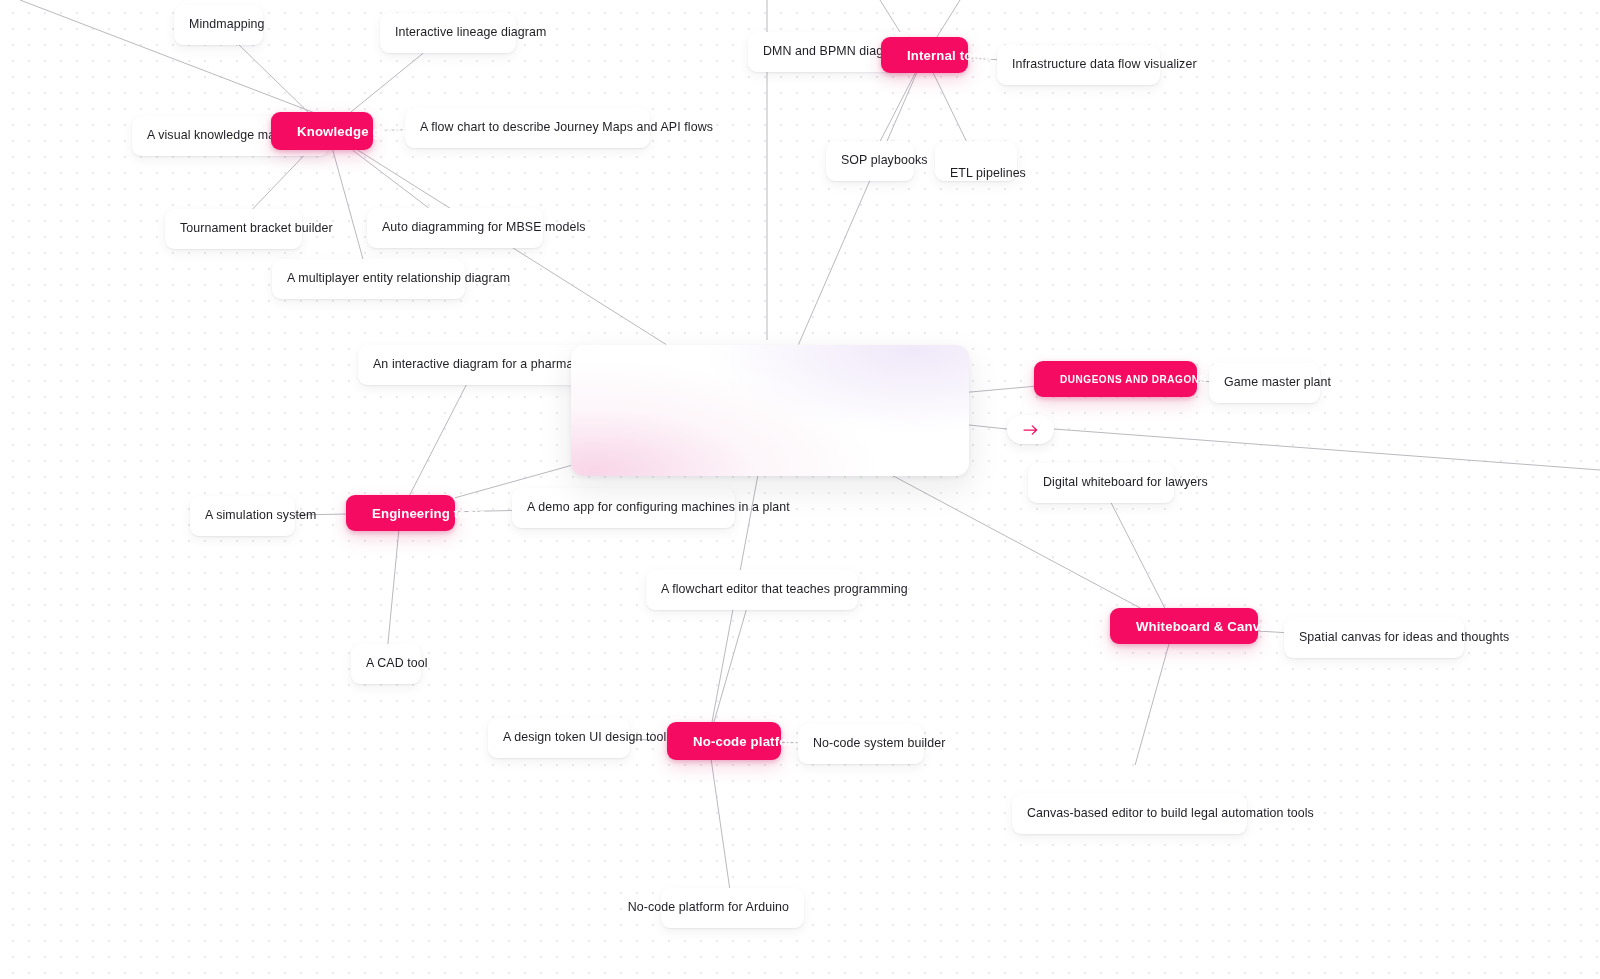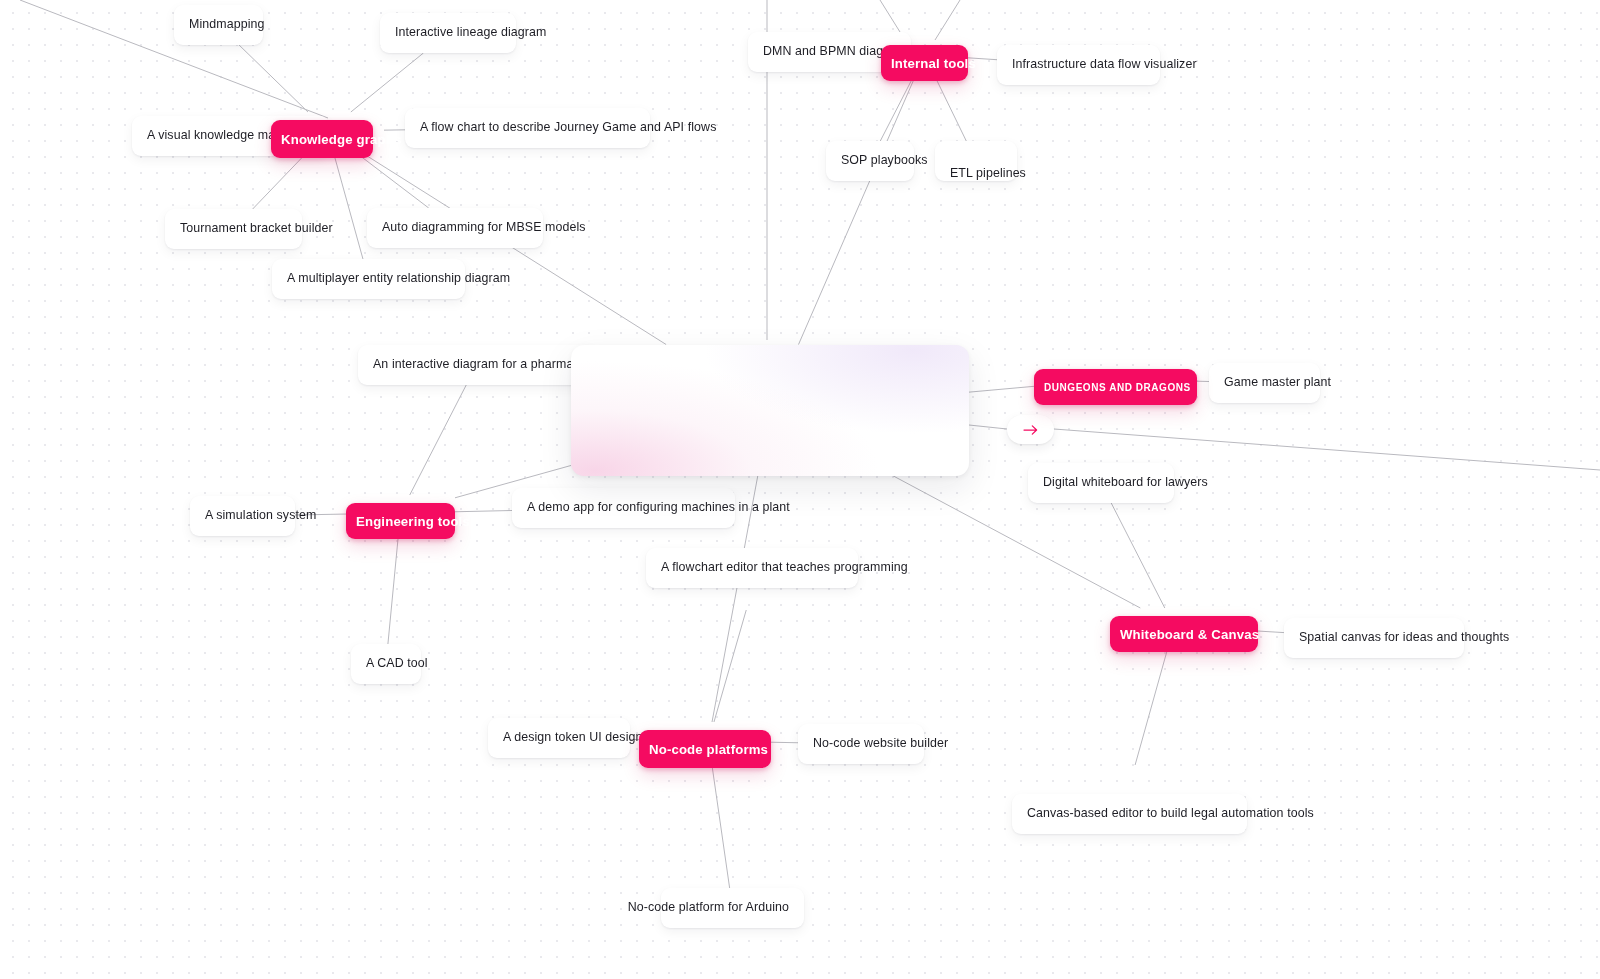--- a/index.html
+++ b/index.html
@@ -47,31 +47,30 @@
     letter-spacing: .1px;
     white-space: nowrap;
     box-shadow: 0 1px 2px rgba(22,22,40,.07),
                 0 4px 12px rgba(22,22,40,.055);
     z-index: 2;
   }
   
   .chip {
     background: #f50b61;
     border-radius: 9px;
-    padding: 0 10px;
+    padding: 0 26px;
     height: 38px;
     color: #ffffff;
     font-size: 13.2px;
     font-weight: 700;
     letter-spacing: .15px;
     white-space: nowrap;
     box-shadow: 0 2px 5px rgba(200,8,78,.26),
                 0 7px 18px rgba(200,8,78,.16);
     z-index: 4;
-    margin-top: 8px;
   }
   .chip.caps {
     letter-spacing: .55px;
     font-size: 10px;
   }
   
   .hero {
     position: absolute;
     left: 571px;
     top: 345px;
@@ -176,21 +175,21 @@
       <div class="node leaf" style="left: 174px; top: 5px; width: 89px;">
         <span>Mindmapping</span>
       </div>
       <div class="node leaf" style="left: 380px; top: 13px; width: 136px;">
         <span>Interactive lineage diagram</span>
       </div>
       <div class="node leaf" style="left: 132px; top: 116px; width: 197px;">
         <span>A visual knowledge management</span>
       </div>
       <div class="node leaf" style="left: 405px; top: 108px; width: 245px;">
-        <span>A flow chart to describe Journey Game and API flows</span>
+        <span>A flow chart to describe Journey Maps and API flows</span>
       </div>
       <div class="node leaf" style="left: 165px; top: 209px; width: 137px; align-items: center;">
         <span>Tournament bracket builder</span>
       </div>
       <div class="node leaf" style="left: 367px; top: 208px; width: 176px;">
         <span>Auto diagramming for MBSE models</span>
       </div>
       <div class="node leaf" style="left: 272px; top: 259px; width: 193px;">
         <span>A multiplayer entity relationship diagram</span>
       </div>
@@ -214,28 +213,28 @@
       </div>
       <div class="node leaf" style="left: 190px; top: 496px; width: 105px;">
         <span>A simulation system</span>
       </div>
       <div class="node leaf" style="left: 512px; top: 488px; width: 223px;">
         <span>A demo app for configuring machines in a plant</span>
       </div>
       <div class="node leaf" style="left: 351px; top: 644px; width: 70px;">
         <span>A CAD tool</span>
       </div>
-      <div class="node leaf" style="left: 646px; top: 548px; width: 212px;">
+      <div class="node leaf" style="left: 646px; top: 570px; width: 212px;">
         <span>A flowchart editor that teaches programming</span>
       </div>
       <div class="node leaf" style="left: 488px; top: 718px; width: 142px;">
         <span>A design token UI design tool</span>
       </div>
       <div class="node leaf" style="left: 798px; top: 724px; width: 126px;">
-        <span>No-code website builder</span>
+        <span>No-code system builder</span>
       </div>
       <div class="node leaf" style="left: 661px; top: 888px; width: 143px; justify-content: flex-end;">
         <span>No-code platform for Arduino</span>
       </div>
       <div class="node leaf" style="left: 1028px; top: 463px; width: 146px;">
         <span>Digital whiteboard for lawyers</span>
       </div>
       <div class="node leaf" style="left: 1284px; top: 618px; width: 180px;">
         <span>Spatial canvas for ideas and thoughts</span>
       </div>
@@ -250,17 +249,17 @@
       </div>
       <div class="node chip caps" style="left: 1034px; top: 361px; width: 163px; height: 36px;">
         <span>DUNGEONS AND DRAGONS</span>
       </div>
       <div class="node chip" style="left: 346px; top: 495px; width: 109px; height: 36px;">
         <span>Engineering tools</span>
       </div>
       <div class="node chip" style="left: 1110px; top: 608px; width: 148px; height: 36px;">
         <span>Whiteboard &amp; Canvas</span>
       </div>
-      <div class="node chip" style="left: 639px; top: 722px; width: 132px; height: 38px;">
+      <div class="node chip" style="left: 667px; top: 722px; width: 114px; height: 38px;">
         <span>No-code platforms</span>
       </div>
     </div>
 </div>
 
 </body></html>

